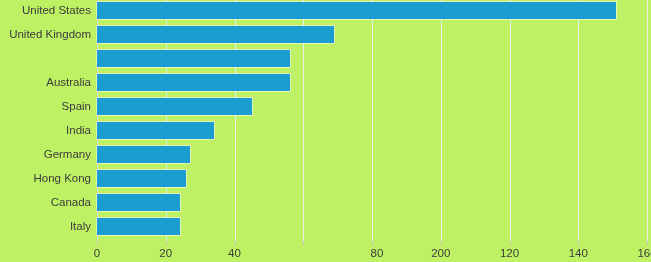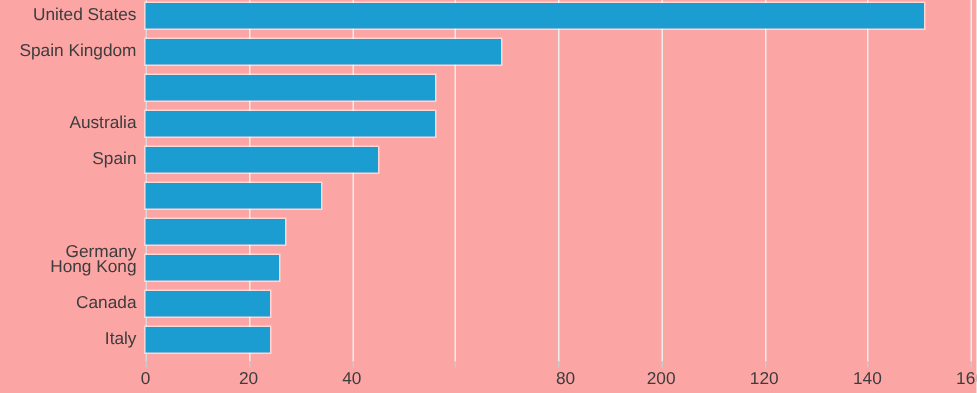--- a/index.html
+++ b/index.html
@@ -7,21 +7,21 @@
     padding: 0;
     background: #ffffff;
   }
   body {
     font-family: "Liberation Sans", sans-serif;
   }
   #chart-root {
     position: relative;
     width: 651px;
     height: 262px;
-    background: #fca5a5;
+    background: #bef264;
     overflow: hidden;
   }
   
   .plot-area {
     position: absolute;
     left: 97px;
     top: 0px;
     width: 550px;
     height: 241px;
   }
@@ -105,24 +105,25 @@
     white-space: nowrap;
   }
 </style>
 </head>
 <body>
 
 <div id="chart-root">
 
   <div class="cat-labels">
       <div class="cat-label" style="top: 4px; color: rgb(60, 60, 60);">United States</div>
-      <div class="cat-label" style="top: 28px; color: rgb(60, 60, 60);">Spain Kingdom</div>
+      <div class="cat-label" style="top: 28px; color: rgb(60, 60, 60);">United Kingdom</div>
       <div class="cat-label" style="top: 76px; color: rgb(60, 60, 60);">Australia</div>
       <div class="cat-label" style="top: 100px; color: rgb(60, 60, 60);">Spain</div>
-      <div class="cat-label" style="top: 162px; color: rgb(60, 60, 60); text-align: right;">Germany</div>
+      <div class="cat-label" style="top: 124px; color: rgb(60, 60, 60);">India</div>
+      <div class="cat-label" style="top: 148px; color: rgb(60, 60, 60); text-align: right;">Germany</div>
       <div class="cat-label" style="top: 172px; color: rgb(60, 60, 60);">Hong Kong</div>
       <div class="cat-label" style="top: 196px; color: rgb(60, 60, 60);">Canada</div>
       <div class="cat-label" style="top: 220px; color: rgb(60, 60, 60);">Italy</div>
     </div>
 
   <div class="axis-line"></div>
 
   <div class="plot-area">
     <div class="gridlines">
         <div class="gridline" style="left: 68.75px; background: rgb(237, 237, 237);"></div>

